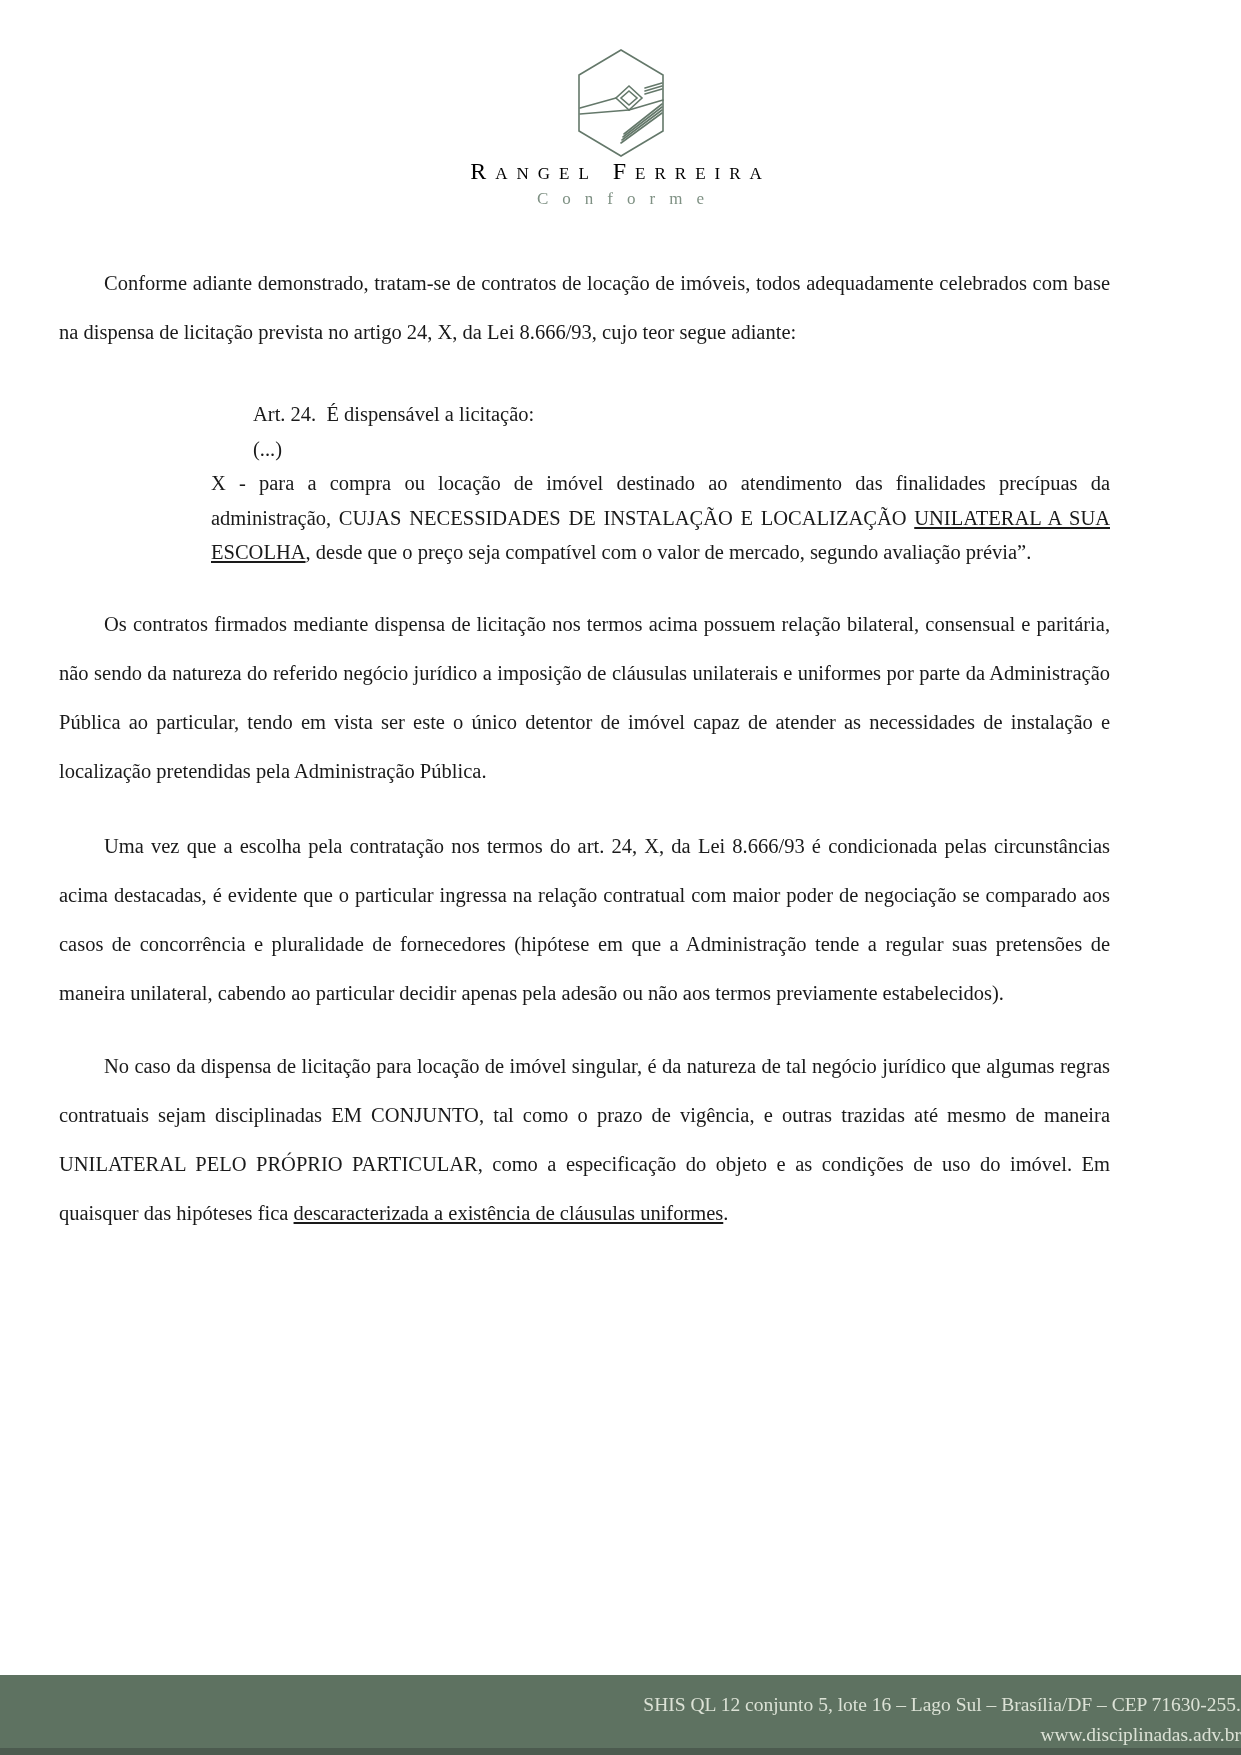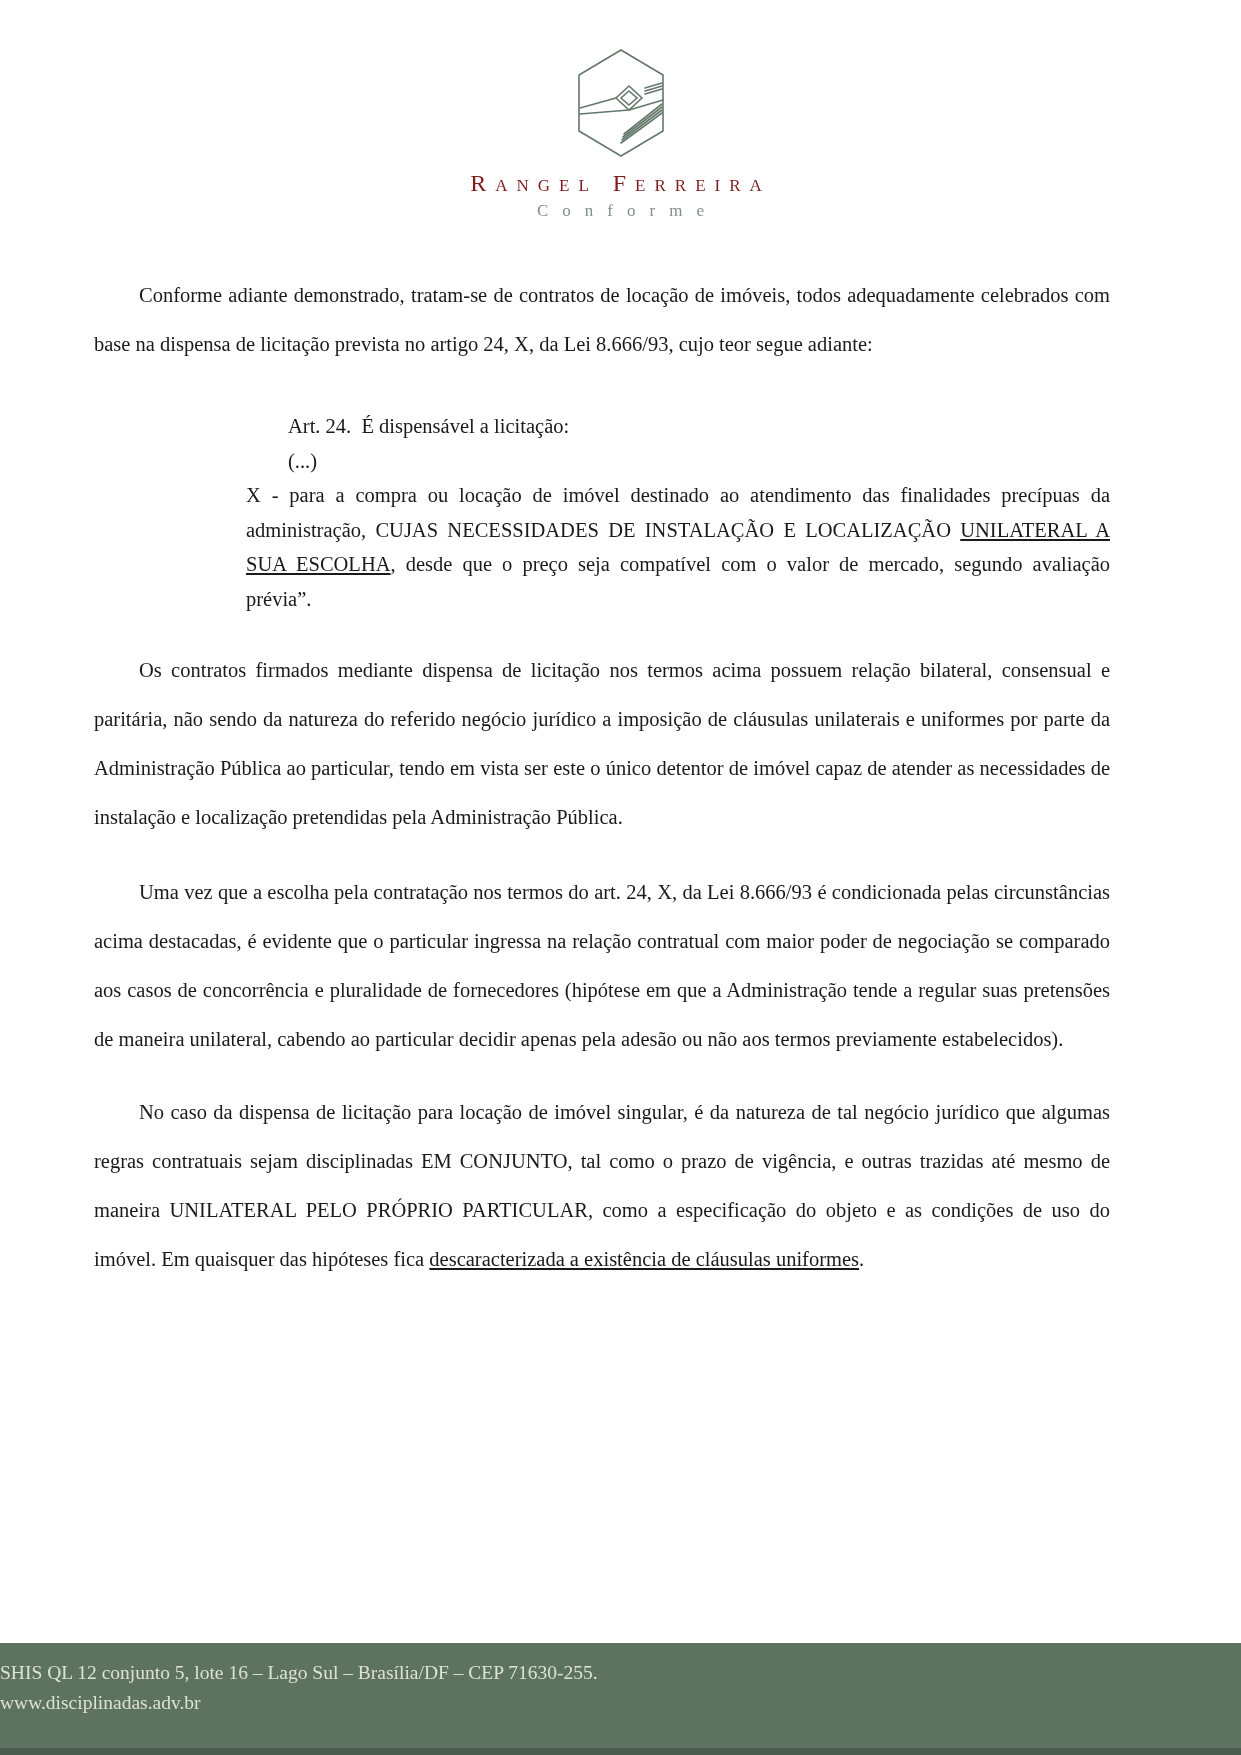--- a/index.html
+++ b/index.html
@@ -10,36 +10,35 @@
     background: #ffffff;
     overflow: hidden;
     font-family: "Liberation Serif", serif;
     color: #1a1a1a;
   }
 
   
   .logo-block { text-align: center; padding-top: 48px; }
   .logo-block svg { display: block; margin: 0 auto; }
   .wordmark {
-    margin-top: 12px;
     font-variant: small-caps;
     font-size: 24px;
     letter-spacing: 9px;
-    color: #7f1d1d;
+    color: #000000;
   }
   .logo-subtitle {
     margin-top: 4px;
     font-size: 17px;
     letter-spacing: 14px;
     padding-left: 14px; 
     color: #7f9184;
   }
 
   
-  .content { padding: 0 131px 0 94px; }
+  .content { padding: 0 131px 0 59px; }
   .body-para {
     margin: 0;
     text-align: justify;
     text-indent: 45px;
     font-size: 20.5px;
     line-height: 49px;
   }
   #p1 { margin-top: 50px; }
   #p2 { margin-top: 30px; }
   #p3 { margin-top: 26px; }
@@ -53,24 +52,24 @@
   }
   .quote .q-line { text-align: left; margin-left: 42px; }
 
   .b { font-weight: normal; }
   .u { text-decoration: underline; }
 
   
   .footer {
     position: absolute;
     left: 0; right: 0; bottom: 0;
-    height: 112px;
+    height: 80px;
     background: #5e7261;
     color: #dce2d6;
-    text-align: left;
+    text-align: right;
     font-size: 19.5px;
   }
   .footer-inner { padding-top: 15px; line-height: 30px; }
   .footer-strip {
     position: absolute;
     left: 0; bottom: 0;
     width: 100%; height: 7px;
     background: #4c5b4f;
   }
 </style>

